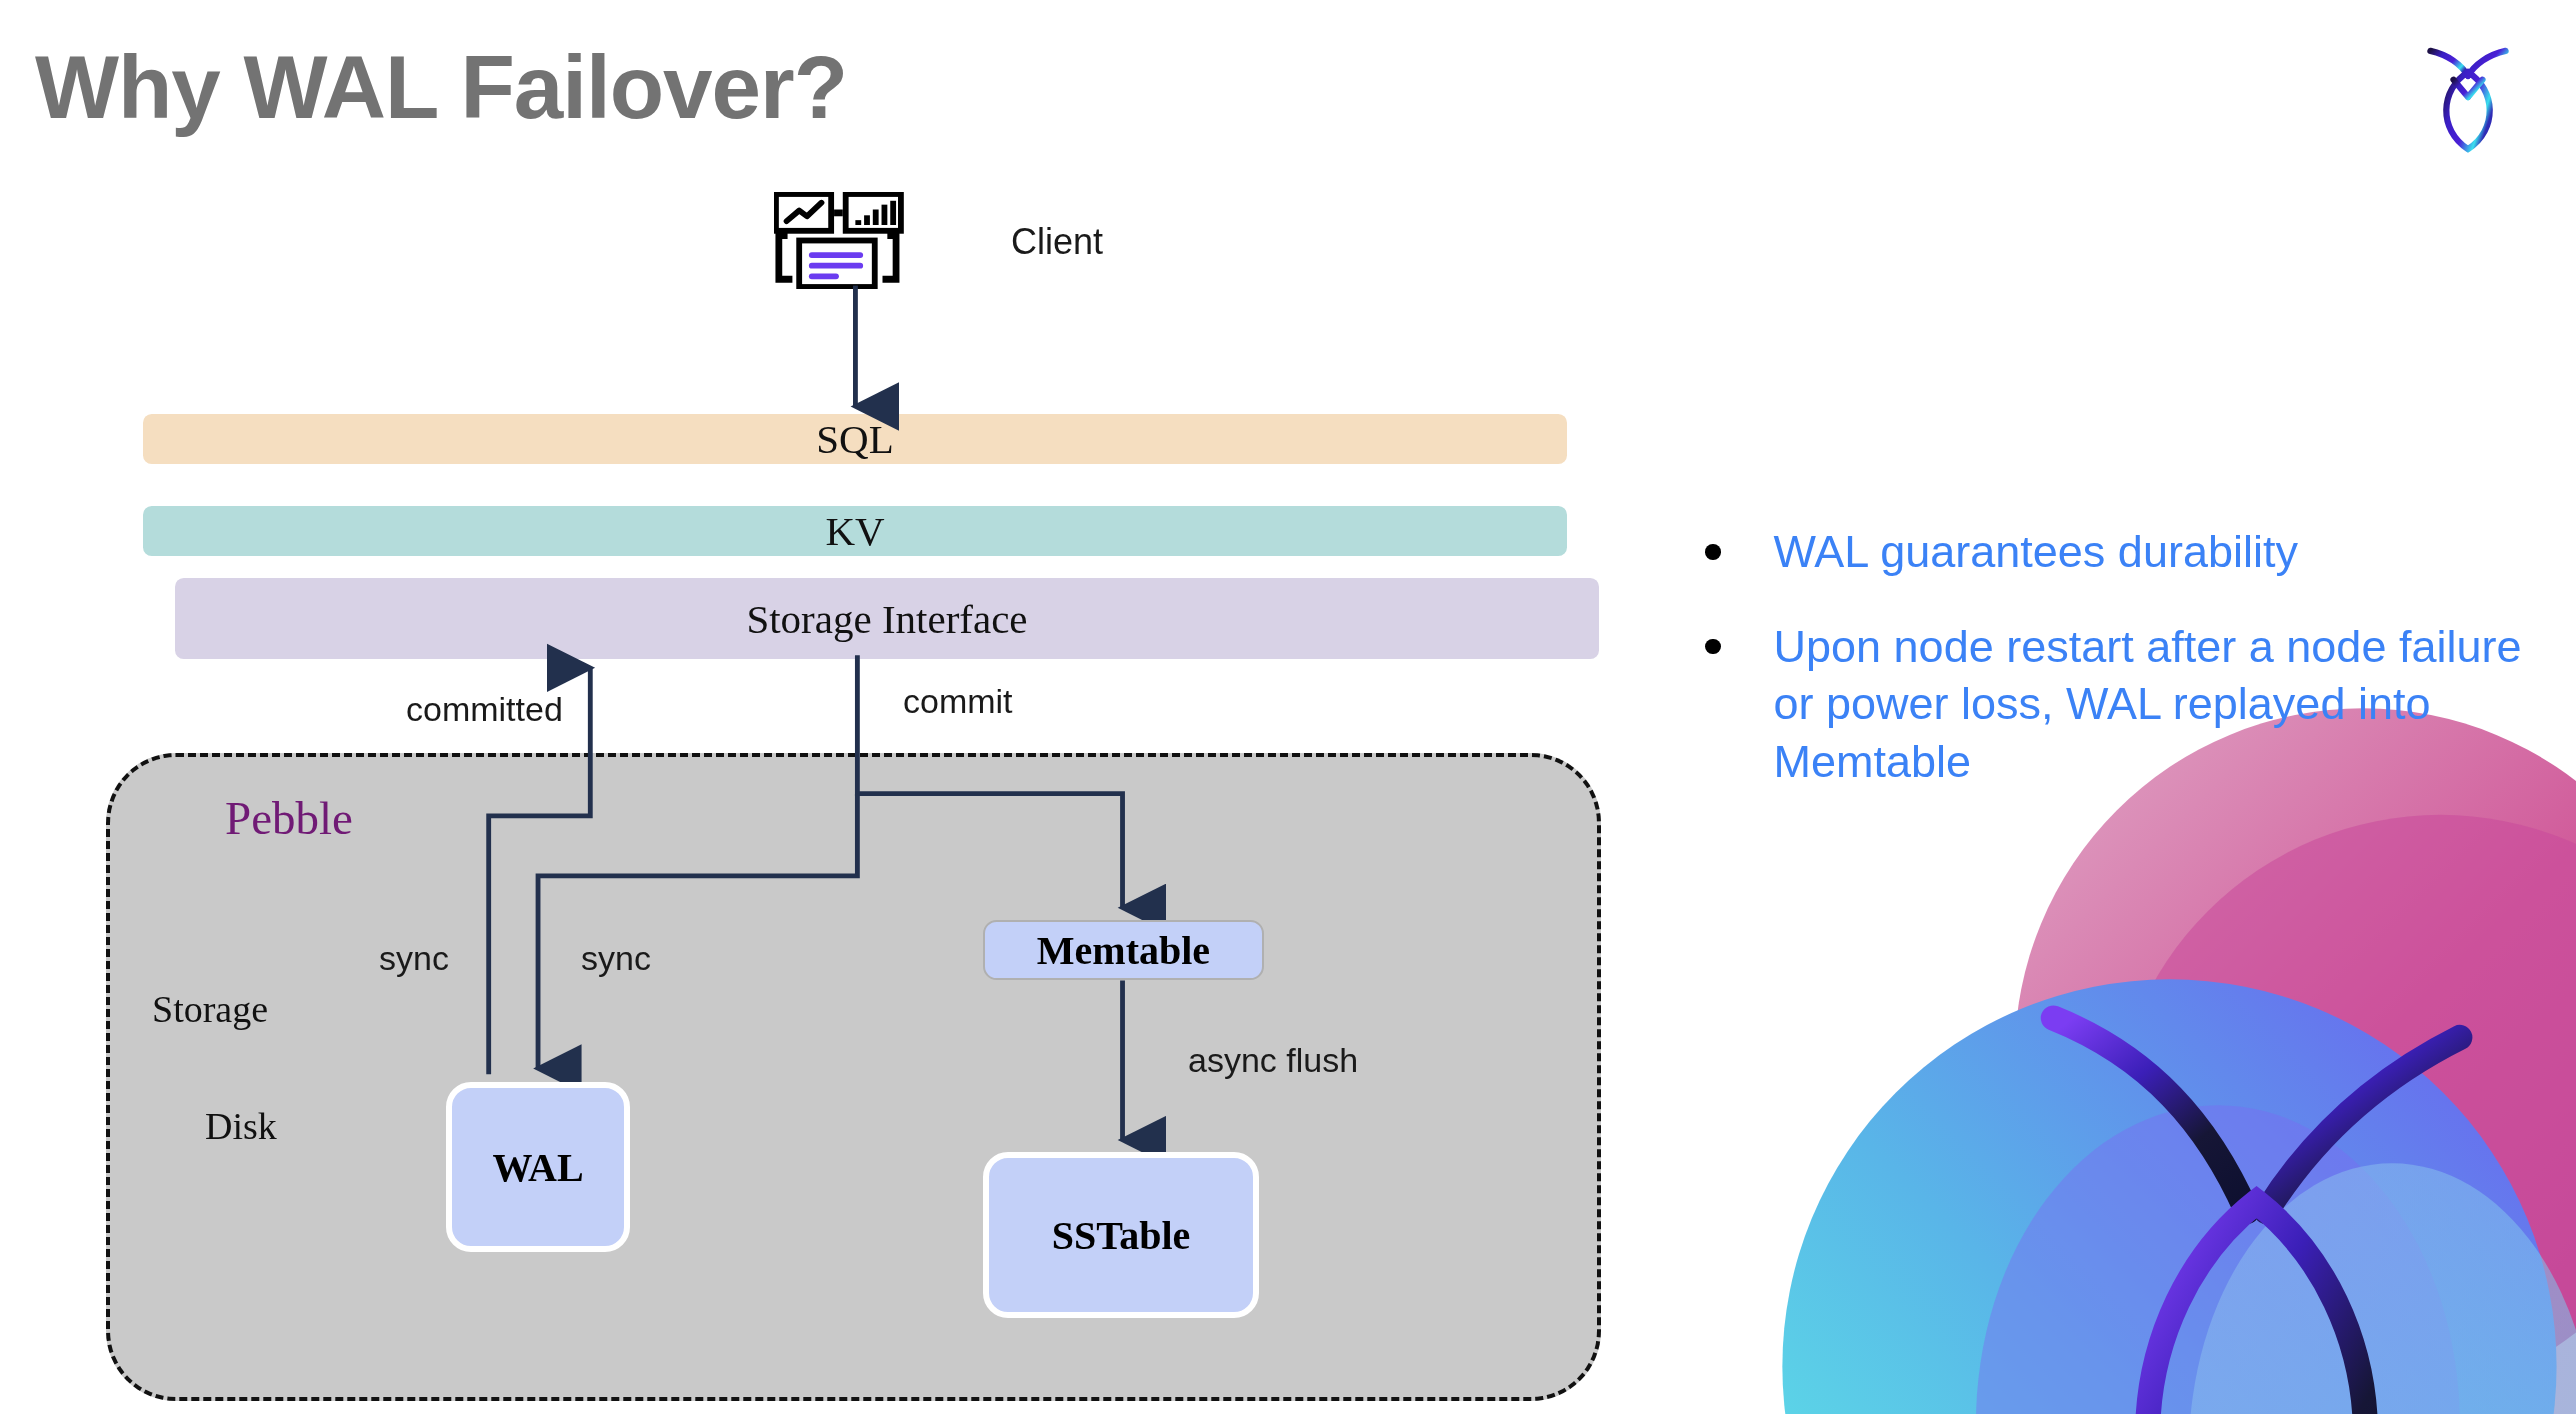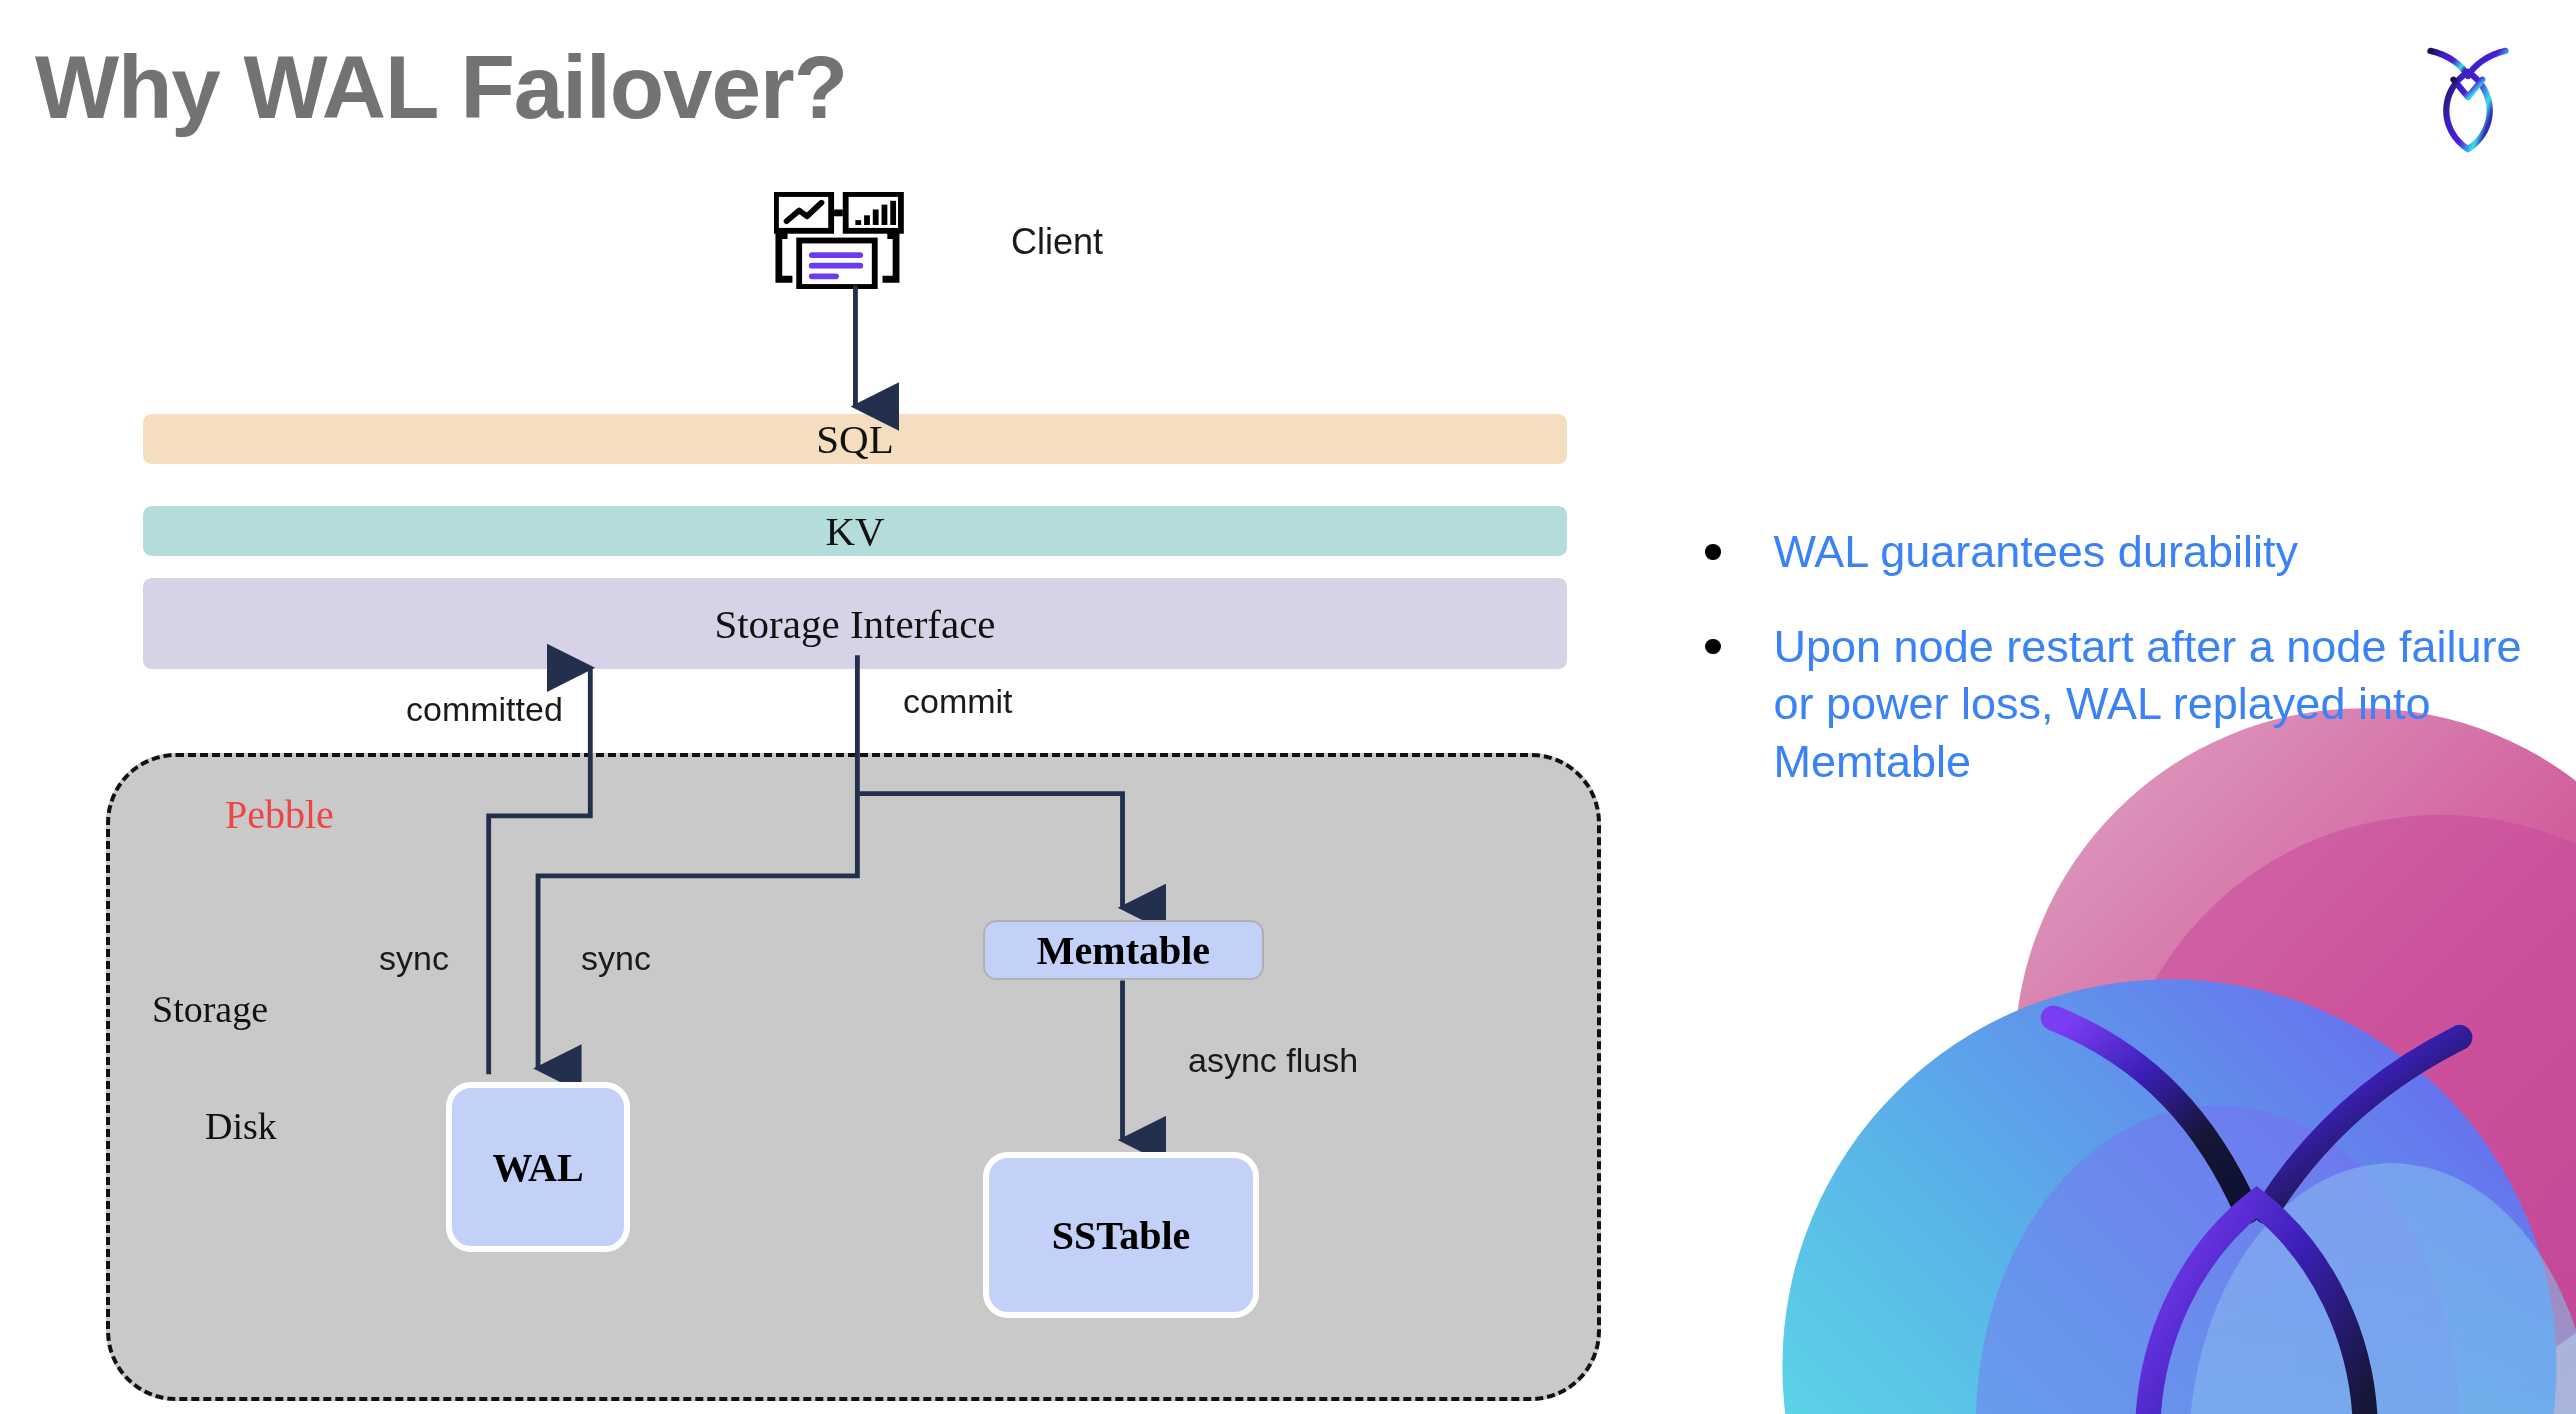--- a/index.html
+++ b/index.html
@@ -78,41 +78,41 @@
     border-radius: 8.7px;
     display: flex;
     align-items: center;
     justify-content: center;
     font-family: "Liberation Serif", serif;
     font-size: 41px;
     color: #111111;
   }
   #bar-sql { top: 414px; height: 50px; background: #f5dec0; }
   #bar-kv  { top: 506px; height: 50px; background: #b4dcdb; text-align: center; }
-  #bar-si  { top: 578px; height: 91px; background: #d8d2e6; }
+  #bar-si  { top: 578px; height: 81px; background: #d8d2e6; margin-left: 32px; }
 
   
   #pebble {
     position: absolute;
     left: 106px;
     top: 753px;
     width: 1495px;
     height: 648px;
     background: #c9c9c9;
     border: 4.8px dashed #111111;
     border-radius: 70px;
     box-sizing: border-box;
   }
   #pebble-label {
     position: absolute;
     left: 225px;
     top: 791px;
     font-family: "Liberation Serif", serif;
-    font-size: 40px;
-    color: #ef4444;
+    font-size: 47px;
+    color: #701a75;
   }
   #memory-label {
     position: absolute;
     left: 152px;
     top: 987px;
     font-family: "Liberation Serif", serif;
     font-size: 38px;
     color: #111111;
   }
   #disk-label {

